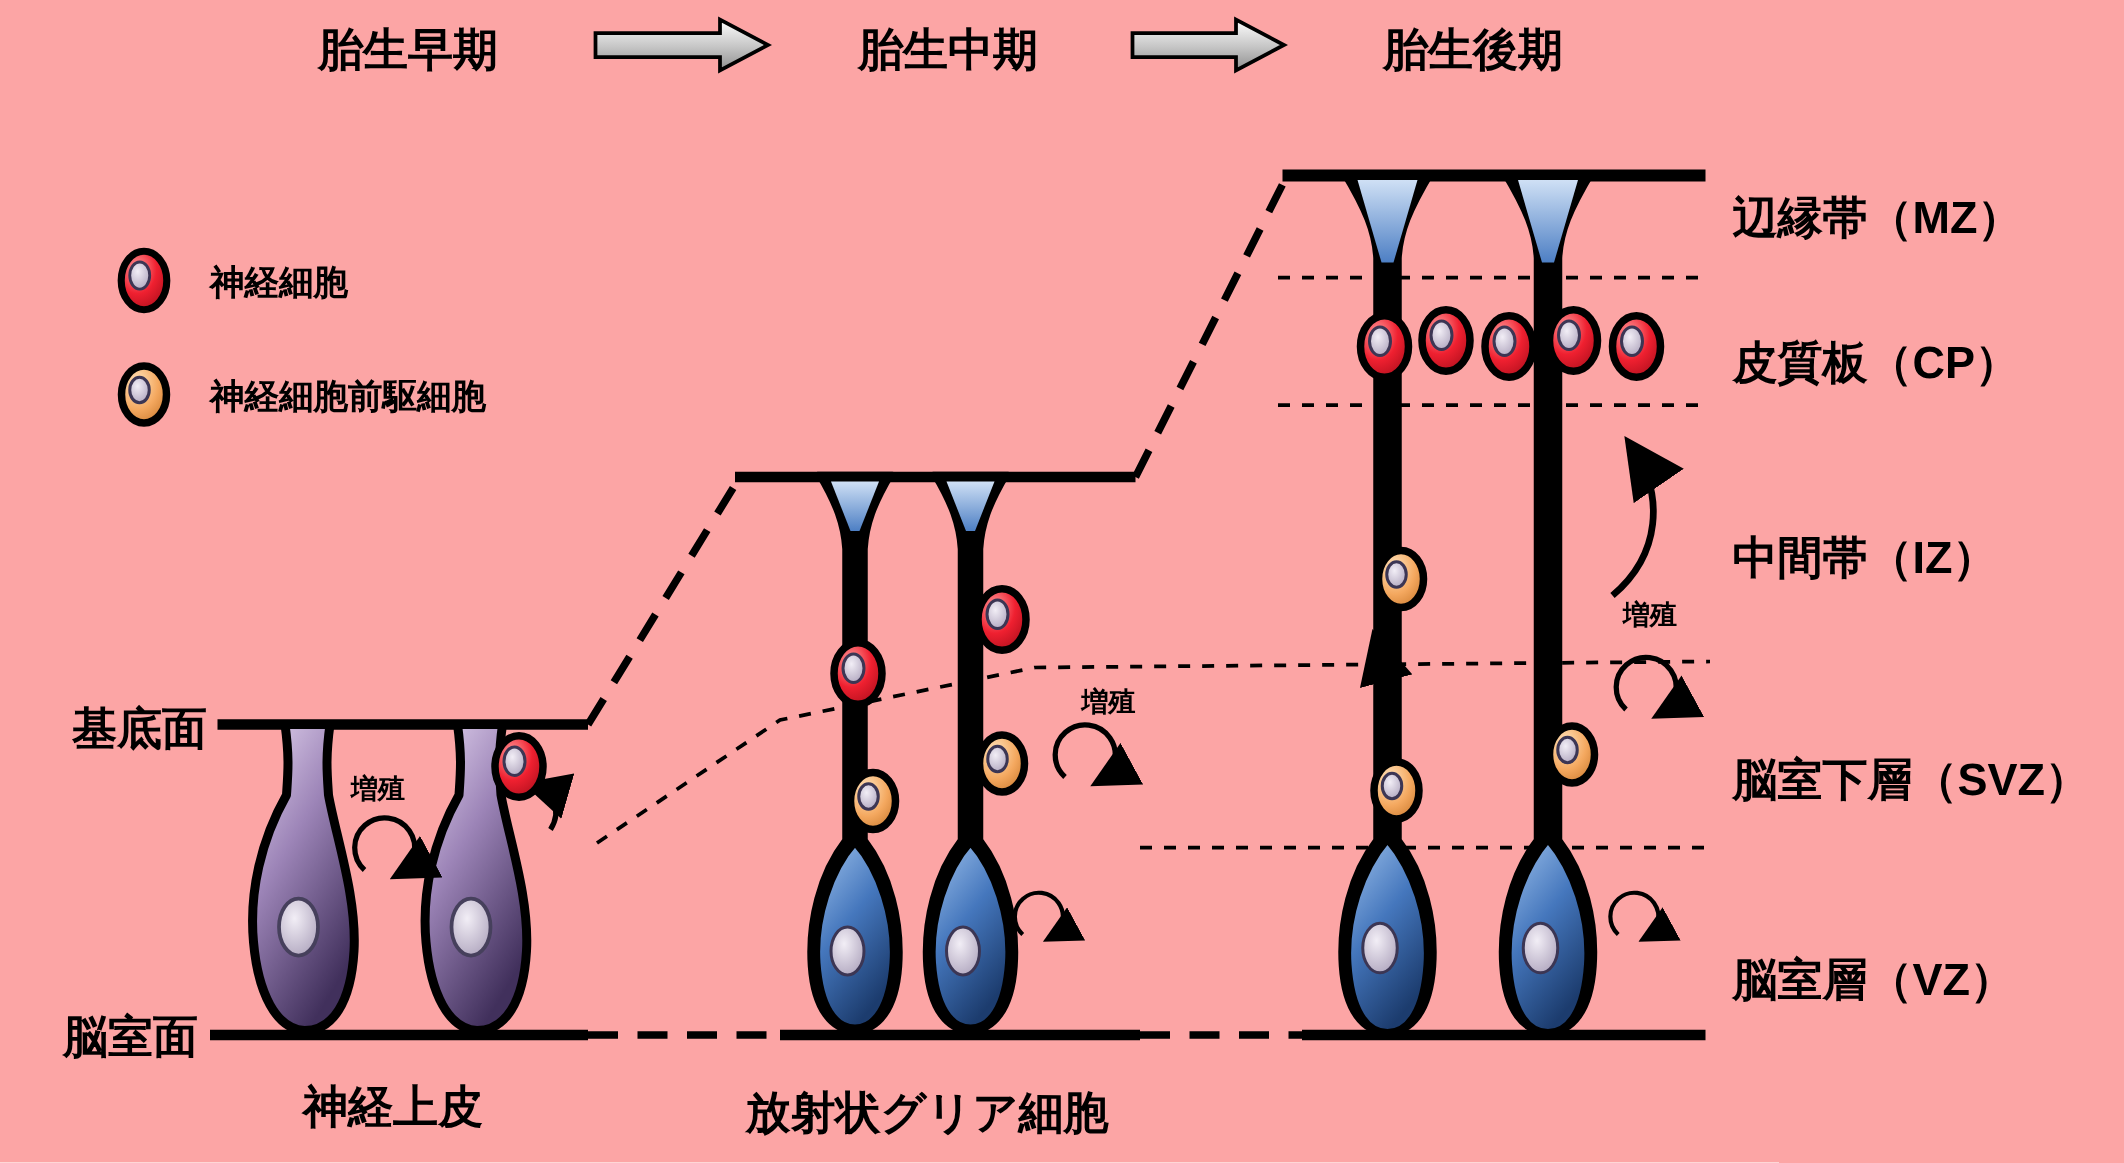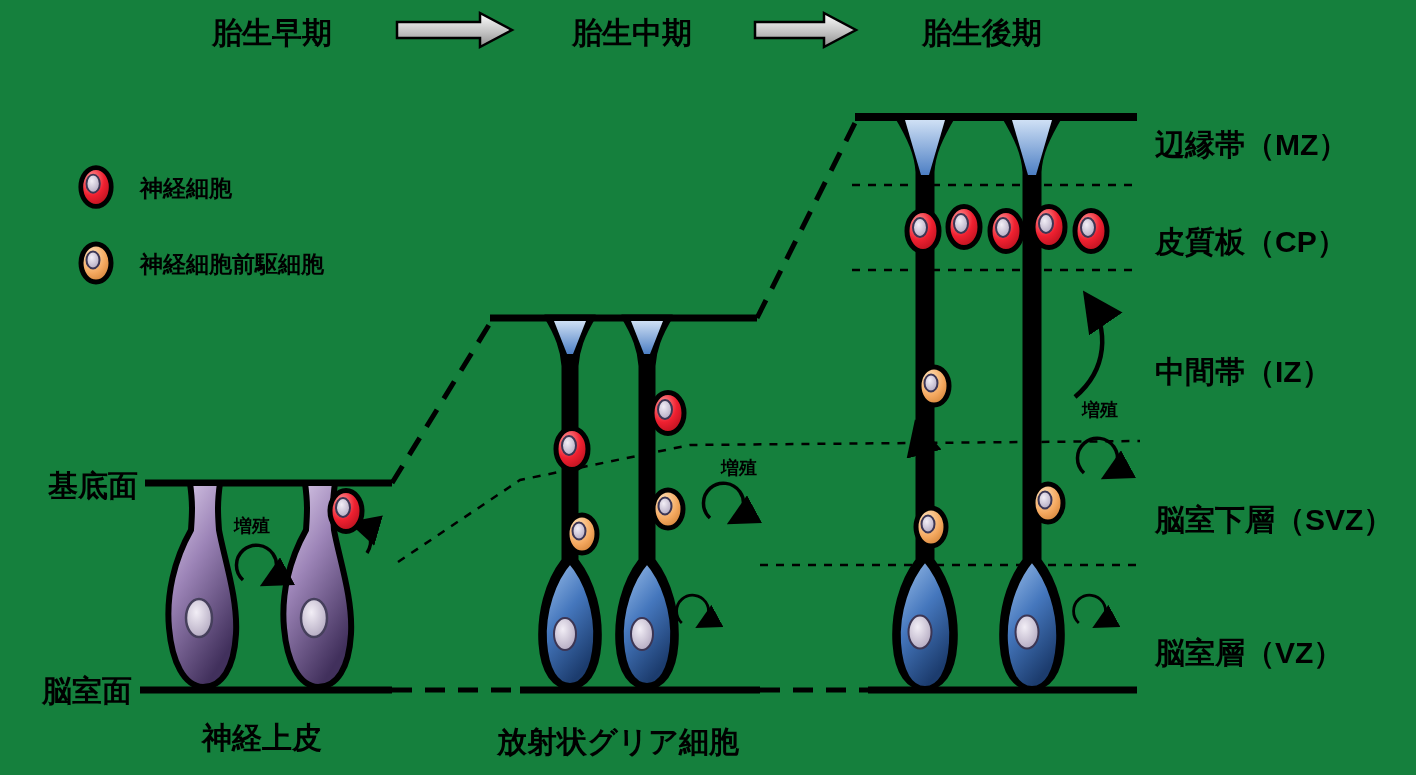--- a/index.html
+++ b/index.html
@@ -1,16 +1,16 @@
 <!DOCTYPE html>
 <html><head>
 <meta charset="utf-8">
 <style>
   html,body{margin:0;padding:0;background:#ffffff;}
-  .canvas{position:relative;width:1416px;height:775px;background:#15803d;overflow:hidden;}
+  .canvas{position:relative;width:1416px;height:775px;background:#fca5a5;overflow:hidden;}
   svg{display:block;}
   text{fill:#000;font-family:"Liberation Sans","DejaVu Sans",sans-serif;font-weight:bold;}
   .h1{font-size:30px;}
   .lab{font-size:30px;}
   .leg{font-size:23px;}
   .small{font-size:18px;}
 </style>
 </head>
 <body>
 

